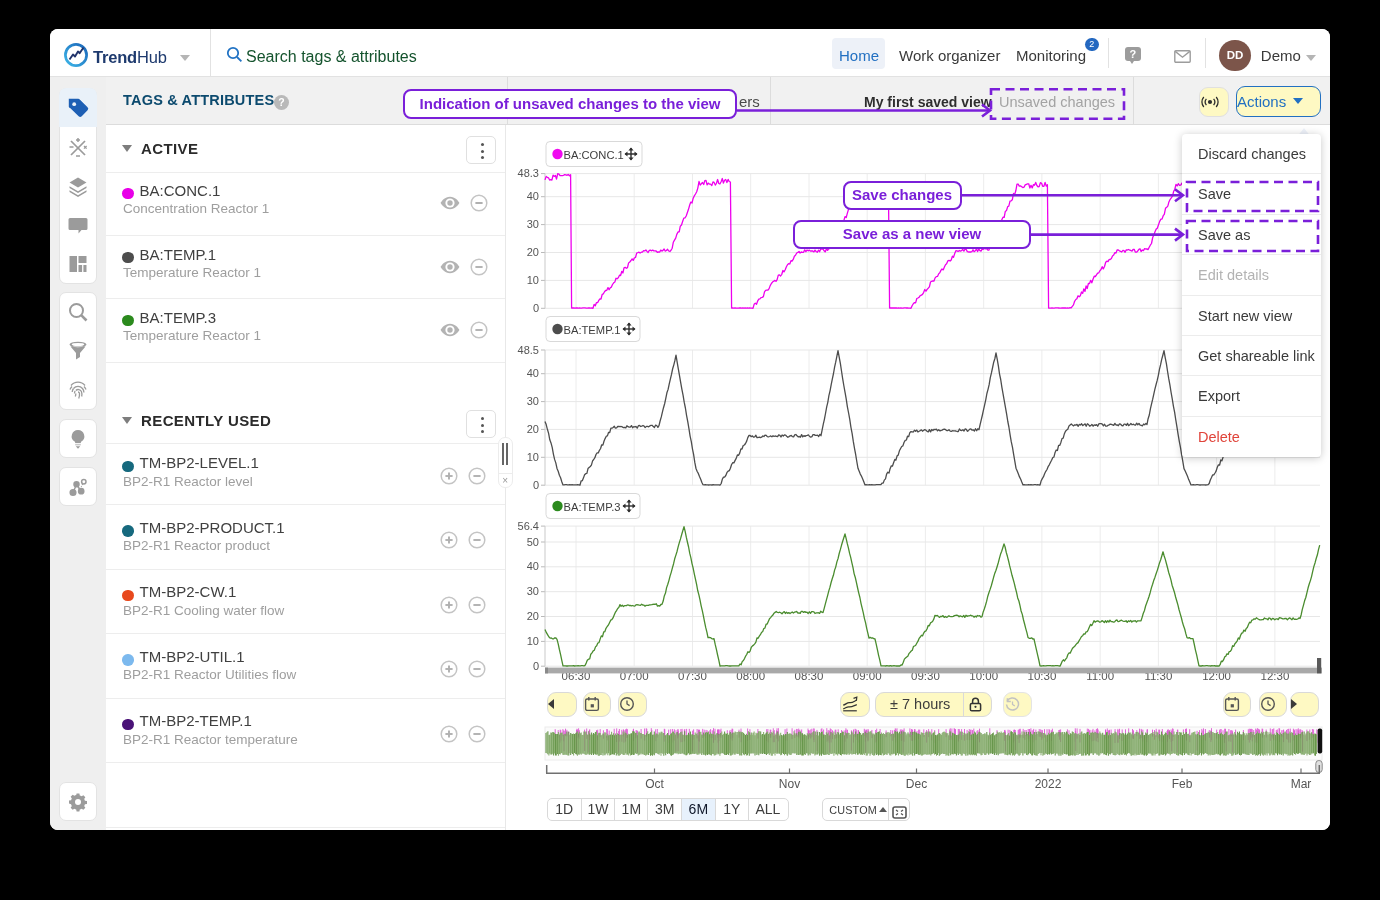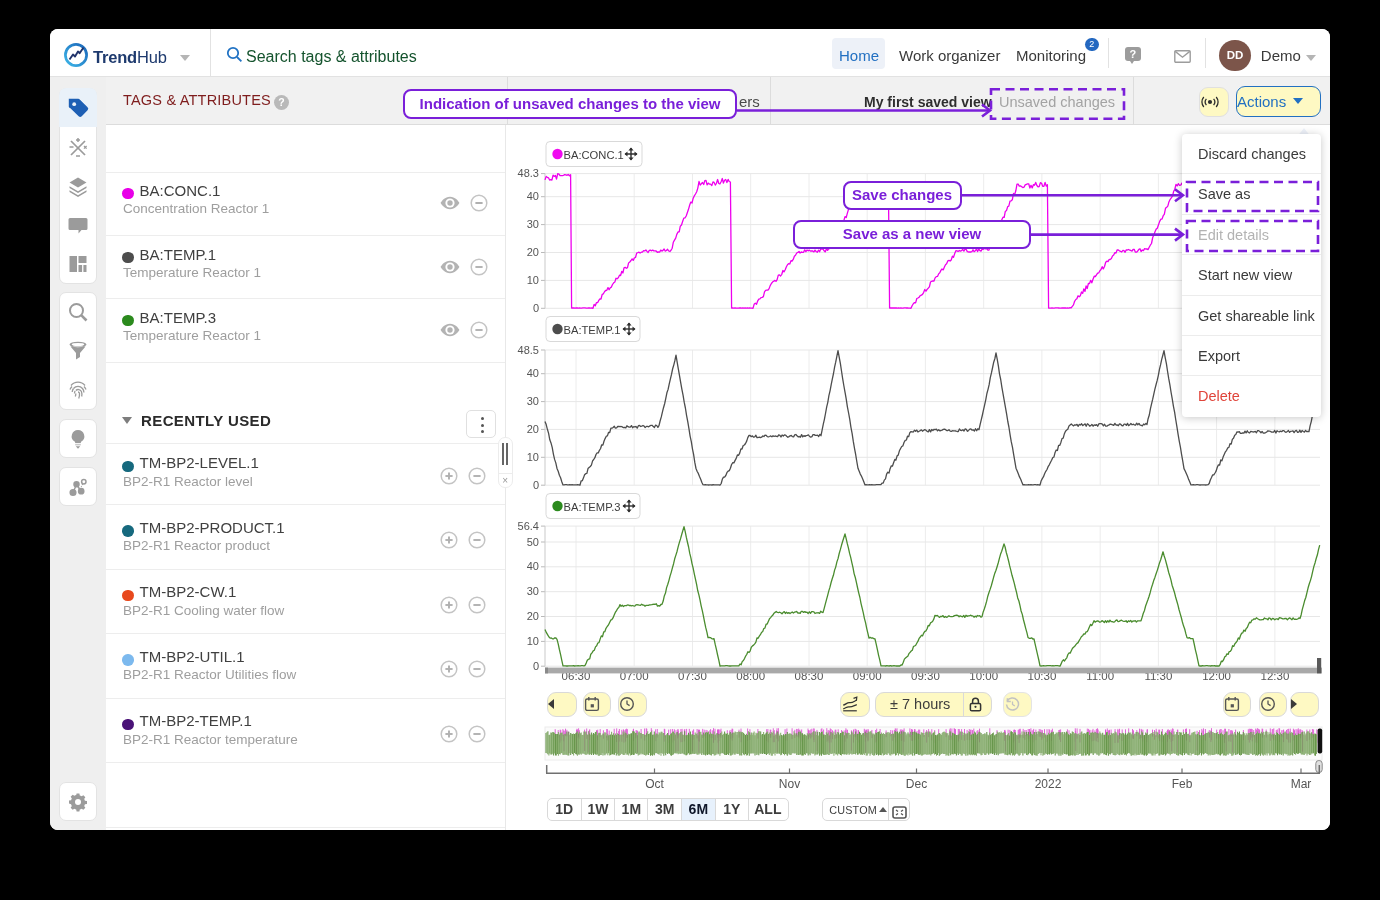--- a/index.html
+++ b/index.html
@@ -26,21 +26,21 @@
 .dot { position:absolute; width:11.4px; height:11.4px; border-radius:50%; }
 .rname { position:absolute; font-size:15px; color:#404040; }
 .rdesc { position:absolute; font-size:13.5px; color:#9e9e9e; }
 .ric { position:absolute; }
 
 #main { position:absolute; left:456px; top:96px; width:824px; height:705px; background:#fff; }
 #pdiv { position:absolute; left:455px; top:96px; width:1px; height:705px; background:#e8e8e8; }
 .btn { position:absolute; background:#fef9c3; border:1px solid #d9d9d9; border-radius:9px; display:flex; align-items:center; }
 .tri-l { width:0;height:0;border-top:5px solid transparent;border-bottom:5px solid transparent;border-right:6px solid #3a3a3a; }
 .tri-r { width:0;height:0;border-top:5px solid transparent;border-bottom:5px solid transparent;border-left:6px solid #3a3a3a; }
-.zbtn { float:left; height:21.4px; line-height:21.4px; text-align:center; font-size:14px; color:#3d3d3d; border-right:1px solid #d9d9d9;font-weight:bold; }
+.zbtn { float:left; height:21.4px; line-height:21.4px; text-align:center; font-size:14px; color:#3d3d3d; border-right:1px solid #d9d9d9; }
 
 #menu { position:absolute; left:1132px; top:105px; width:139px; background:#fff; border-radius:4px; box-shadow:0 1px 8px rgba(0,0,0,0.22); z-index:30; }
 .mitem { height:40.4px; line-height:40.4px; padding-left:16px; font-size:14.5px; border-bottom:1px solid #ececec; }
 .mitem:last-child { border-bottom:none; }
 
 .ann { position:absolute; border:2.6px solid #7a1fd9; border-radius:8px; background:#fff; color:#7a1fd9; font-weight:bold; font-size:15px; text-align:center; z-index:40; }
 </style></head>
 <body>
 <div id="app">
 
@@ -75,21 +75,21 @@
           <rect x="0.8" y="0.8" width="15.4" height="11.4" rx="1" fill="none" stroke="#9c9c9c" stroke-width="1.4"></rect>
           <path d="M1.2,1.4 L8.5,7.2 L15.8,1.4" fill="none" stroke="#9c9c9c" stroke-width="1.4"></path>
         </svg></div>
     <div class="vdiv" style="left:1154.5px;top:9px;height:30px"></div>
     <div class="abs" style="left:1169.2px;top:10.5px;width:31.6px;height:31.6px;border-radius:50%;background:#7c554a;color:#fff;font-size:11.5px;font-weight:bold;text-align:center;line-height:31.6px">DD</div>
     <span class="abs" style="left:1210.8px;top:18px;font-size:15px;color:#3a3a3a">Demo</span>
     <div class="abs" style="left:1256px;top:26px;width:0;height:0;border-left:5.5px solid transparent;border-right:5.5px solid transparent;border-top:6.5px solid #b5b5b5"></div>
   </div>
 
   <div id="tbar">
-    <span class="abs" style="left:73px;top:15px;font-size:14.5px;font-weight:normal;color:#7f1d1d;letter-spacing:0.2px">TAGS &amp; ATTRIBUTES</span>
+    <span class="abs" style="left:73px;top:15px;font-size:14.5px;font-weight:bold;color:#0c4a6e;letter-spacing:0.2px">TAGS &amp; ATTRIBUTES</span>
     <div class="abs" style="left:224px;top:17.5px;width:15px;height:15px;border-radius:50%;background:#b9b9b9;color:#fff;font-size:10.5px;font-weight:bold;text-align:center;line-height:15px">?</div>
     <div class="vdiv" style="left:456.7px;top:0;height:47px;background:#dcdcdc"></div>
     <span class="abs" style="left:689px;top:16px;font-size:15px;color:#4a4a4a">ers</span>
     <div class="vdiv" style="left:719.6px;top:0;height:47px;background:#dcdcdc"></div>
     <span class="abs" style="left:814px;top:17px;font-size:14px;font-weight:bold;color:#2e2e2e">My first saved view</span>
     <span class="abs" style="left:949px;top:17px;font-size:14.5px;color:#a3a3a3">Unsaved changes</span>
     <div class="vdiv" style="left:1083px;top:0;height:47px;background:#dcdcdc"></div>
     <div class="btn" style="left:1149px;top:58.5px;width:30px;height:30px;top:9.5px;border-color:#e0e0e0">
         <svg width="20" height="16" viewBox="0 0 20 16">
           <circle cx="10" cy="8" r="2.1" fill="#2e2e2e"></circle>
@@ -200,20 +200,29 @@
       </div>
     <div class="sbtn" style="top:705px">
         <svg width="22" height="22" viewBox="0 0 22 22">
           <path d="M9.6,2.5 h2.8 l0.4,2.1 a6.8,6.8 0 0 1 1.8,0.75 l1.75,-1.2 2,2 -1.2,1.75 a6.8,6.8 0 0 1 0.75,1.8 l2.1,0.4 v2.8 l-2.1,0.4 a6.8,6.8 0 0 1 -0.75,1.8 l1.2,1.75 -2,2 -1.75,-1.2 a6.8,6.8 0 0 1 -1.8,0.75 l-0.4,2.1 H9.6 l-0.4,-2.1 a6.8,6.8 0 0 1 -1.8,-0.75 l-1.75,1.2 -2,-2 1.2,-1.75 a6.8,6.8 0 0 1 -0.75,-1.8 L2,12.4 V9.6 l2.1,-0.4 a6.8,6.8 0 0 1 0.75,-1.8 L3.65,5.65 l2,-2 1.75,1.2 a6.8,6.8 0 0 1 1.8,-0.75 Z" fill="#9b9b9b"></path>
           <circle cx="11" cy="11" r="3" fill="#fff"></circle>
         </svg>
       </div>
   </div>
 
   <div id="panel">
+    <div class="hd" style="top:0">
+      <div class="tri" style="left:16px;top:20px"></div>
+      <span class="shead" style="left:35px;top:14.5px">ACTIVE</span>
+      <div class="kebab" style="left:360px;top:11px">
+          <i style="top:6px"></i>
+          <i style="top:12.5px"></i>
+          <i style="top:19px"></i>
+        </div>
+    </div>
     <div class="hdiv" style="top:46.5px"></div>
     <div class="hdiv" style="top:109.8px"></div>
     <div class="hdiv" style="top:173.1px"></div>
     <div class="hdiv" style="top:237.1px"></div>
     <div class="hd" style="top:272px">
       <div class="tri" style="left:16px;top:20px"></div>
       <span class="shead" style="left:35px;top:14.5px">RECENTLY USED</span>
       <div class="kebab" style="left:360px;top:13px">
           <i style="top:6px"></i>
           <i style="top:12.5px"></i>
@@ -605,20 +614,21 @@
 
   <div class="abs" style="left:841.5px;top:775.5px"><svg width="15" height="13" viewBox="0 0 15 13">
         <rect x="1" y="1" width="13" height="11" rx="2" fill="none" stroke="#555" stroke-width="1.6"></rect>
         <path d="M4,4 l2,1.6 M11,4 l-2,1.6 M4,9 l2,-1.6 M11,9 l-2,-1.6" stroke="#555" stroke-width="1.3" fill="none"></path>
       </svg></div>
 
   <div class="abs" style="left:1247px;top:99px;width:0;height:0;border-left:7px solid transparent;border-right:7px solid transparent;border-bottom:9px solid #eef2fa;z-index:29"></div>
 
   <div id="menu">
       <div class="mitem" style="color:#3a3a3a">Discard changes</div>
+      <div class="mitem" style="color:#3a3a3a">Save</div>
       <div class="mitem" style="color:#3a3a3a">Save as</div>
       <div class="mitem" style="color:#b3b3b3">Edit details</div>
       <div class="mitem" style="color:#3a3a3a">Start new view</div>
       <div class="mitem" style="color:#3a3a3a">Get shareable link</div>
       <div class="mitem" style="color:#3a3a3a">Export</div>
       <div class="mitem" style="color:#e0443a">Delete</div>
     </div>
 
   <div class="ann" style="left:353px;top:60px;width:334px;height:30px;line-height:25px">Indication of unsaved changes to the view</div>
   <div class="ann" style="left:792.5px;top:152px;width:119px;height:28.5px;line-height:23.5px">Save changes</div>

